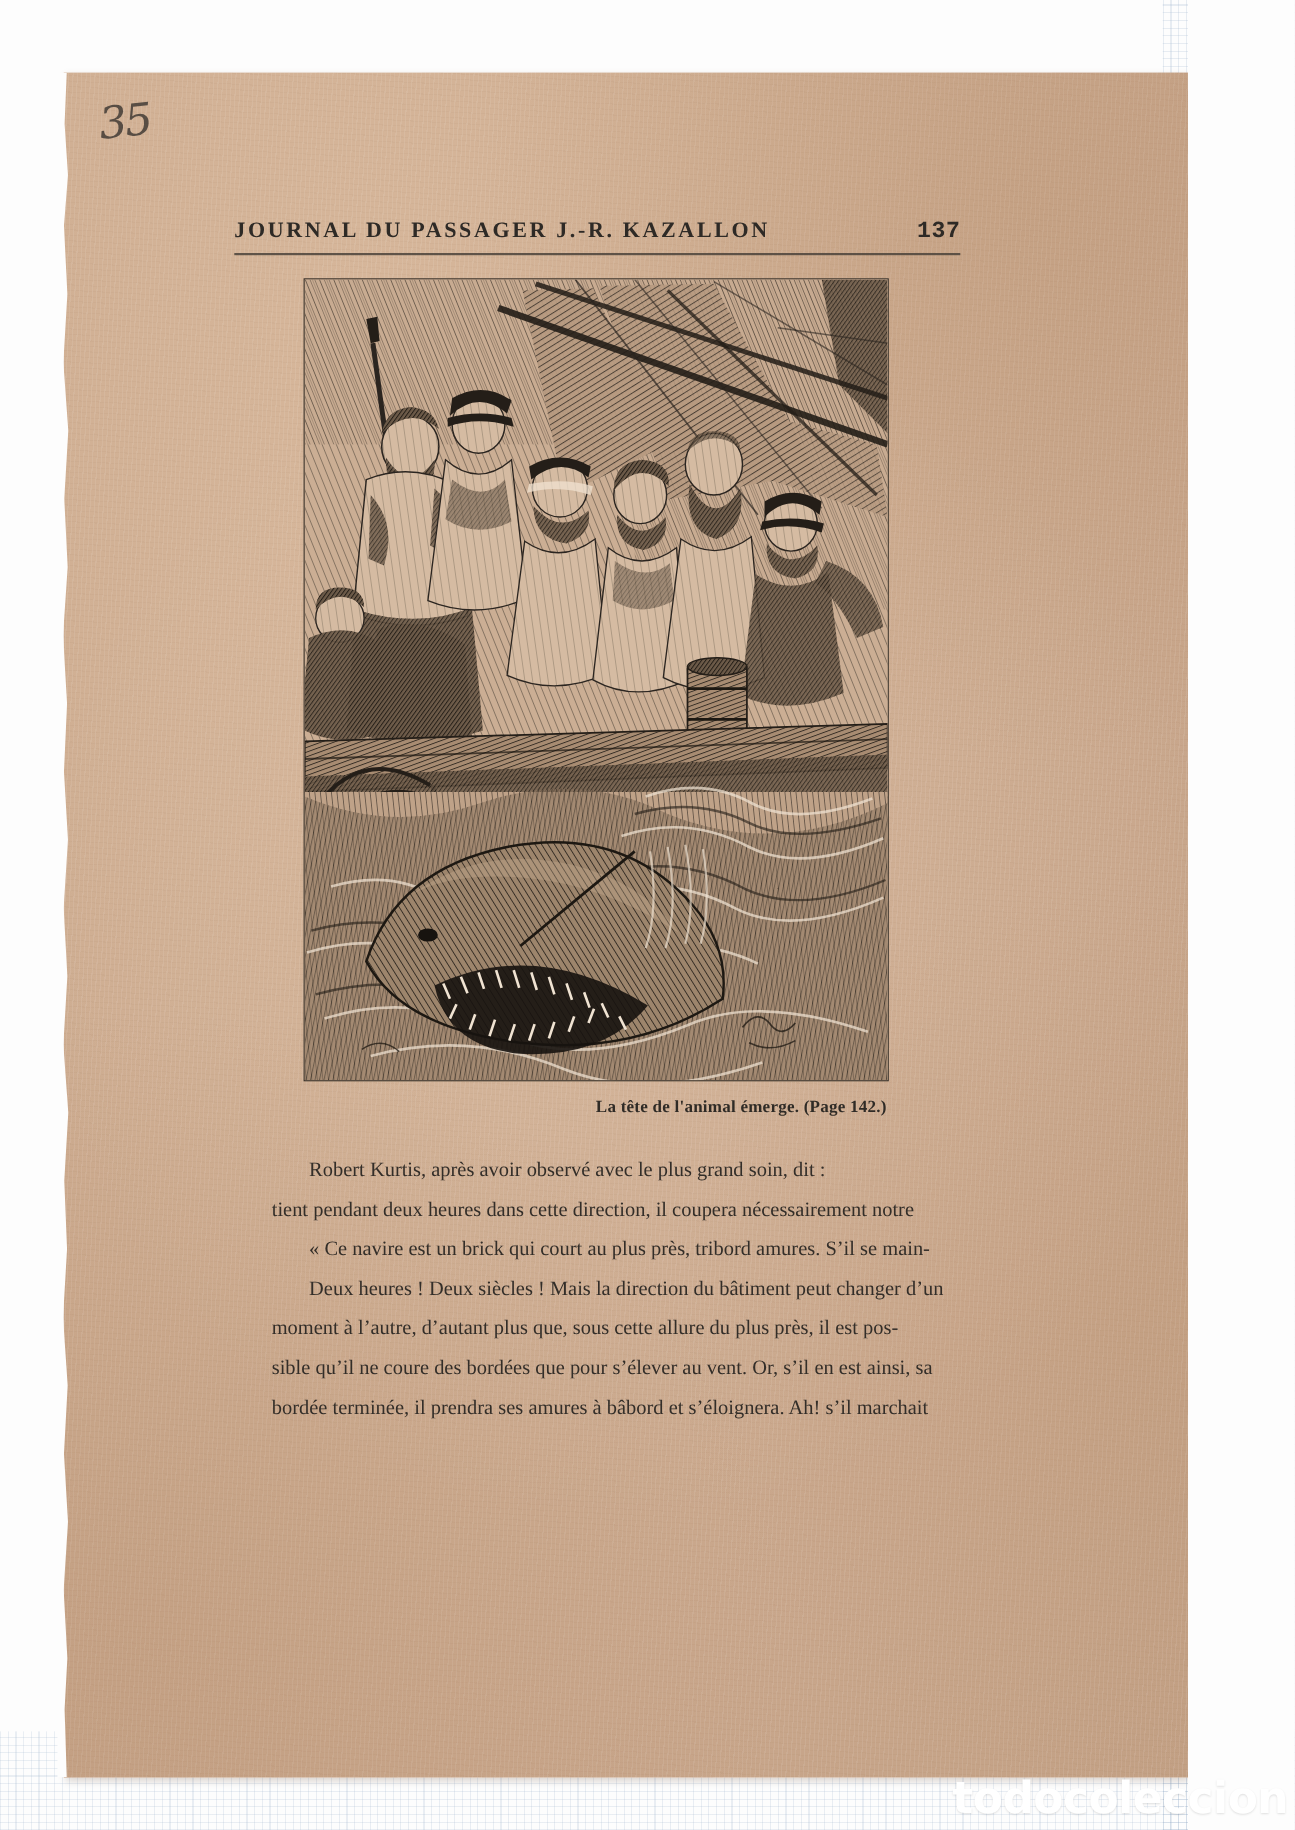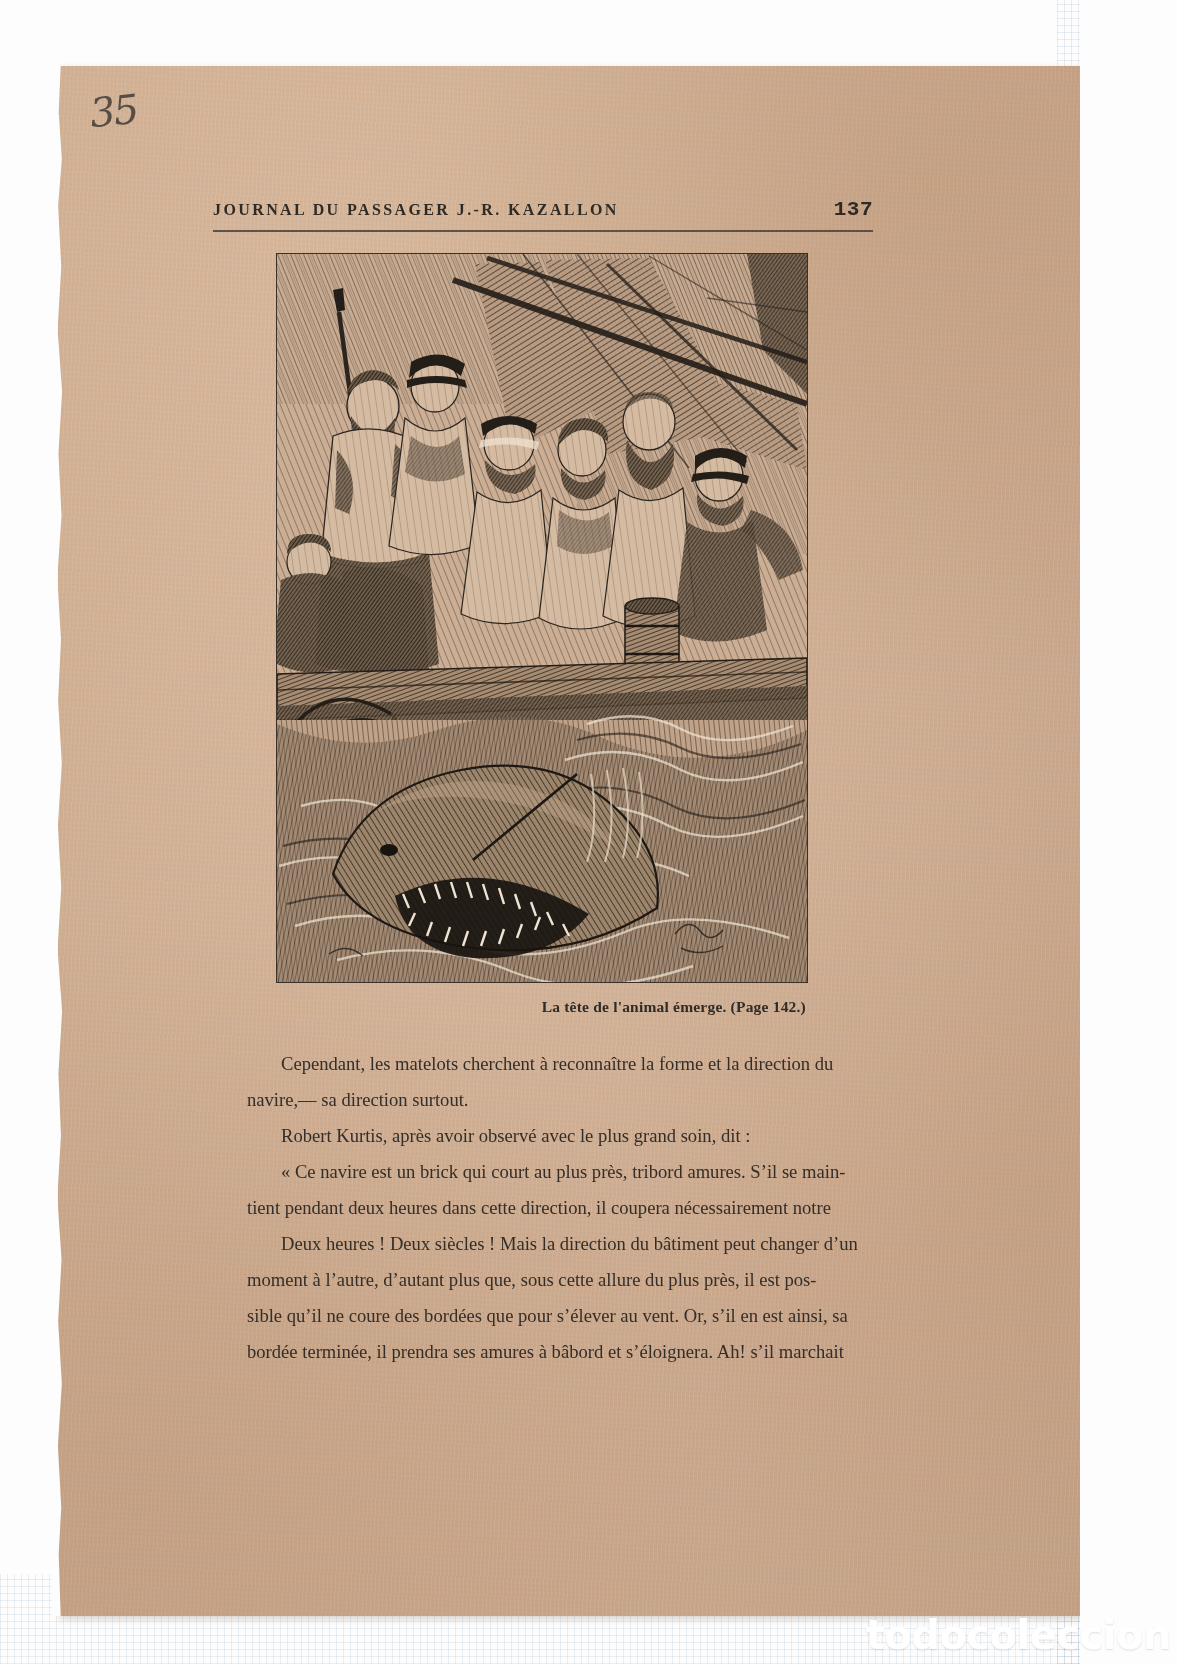--- a/index.html
+++ b/index.html
@@ -114,21 +114,21 @@
     position: absolute;
     left: 155px;
     top: 132px;
     width: 660px;
     display: flex;
     align-items: baseline;
     justify-content: space-between;
   }
   #running-title {
     font-family: "Liberation Serif", serif;
-    font-size: 16px;
+    font-size: 20px;
     font-weight: 700;
     letter-spacing: 2.4px;
     color: #2e2a26;
     white-space: nowrap;
   }
   #folio {
     font-family: Liberation Mono, monospace;
     font-size: 21px;
     font-weight: 700;
     letter-spacing: .5px;
@@ -439,32 +439,28 @@
             <path d="M52 700 q18 -12 34 2" fill="none" stroke="#1d1812" stroke-width="1.4"></path>
           </g>
         </svg>
       </div>
     </div>
 
     <div id="plate-caption">La tête de l'animal émerge. (Page 142.)</div>
 
     <div id="body-col">
 
-      <p>
-        <span class="txt-line ind">Cependant, les matelots cherchent  à reconnaître la  forme  et  la  direction du</span>
-        <span class="txt-line">navire,— sa direction surtout.</span>
-      </p>
 
       <p>
         <span class="txt-line ind">Robert Kurtis, après avoir observé avec le plus grand soin, dit :</span>
       </p>
 
       <p>
+        <span class="txt-line">tient pendant deux heures dans cette direction, il coupera nécessairement notre</span>
         <span class="txt-line ind">« Ce navire est un brick qui court au plus près, tribord amures. S’il se main-</span>
-        <span class="txt-line">tient pendant deux heures dans cette direction, il coupera nécessairement notre</span>
       </p>
 
       <p>
         <span class="txt-line ind">Deux heures ! Deux siècles ! Mais la direction du bâtiment peut  changer d’un</span>
         <span class="txt-line">moment à  l’autre,  d’autant plus que, sous cette allure du plus près, il est pos-</span>
         <span class="txt-line">sible qu’il ne coure des bordées que pour s’élever au vent. Or, s’il en est ainsi, sa</span>
         <span class="txt-line">bordée terminée, il prendra ses amures à bâbord et s’éloignera. Ah! s’il marchait</span>
       </p>
 
     </div>

